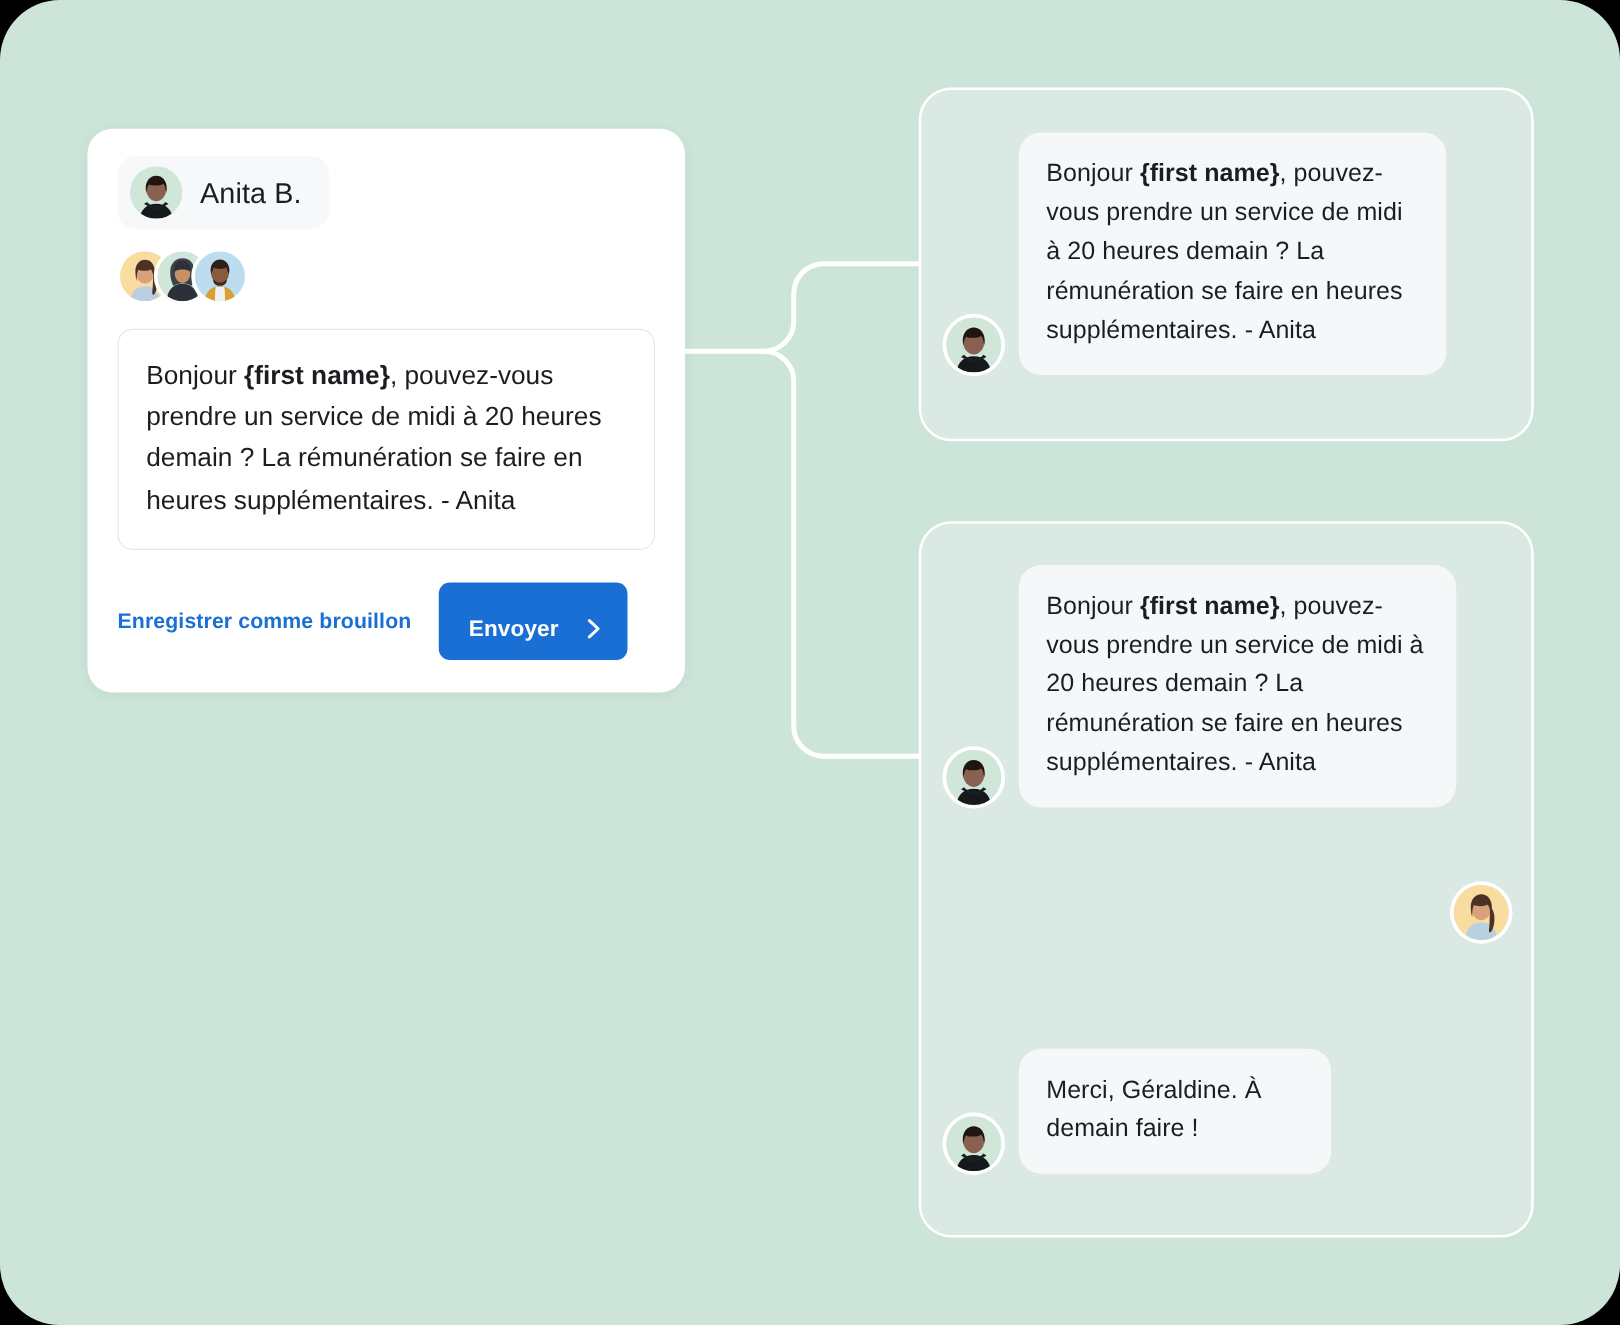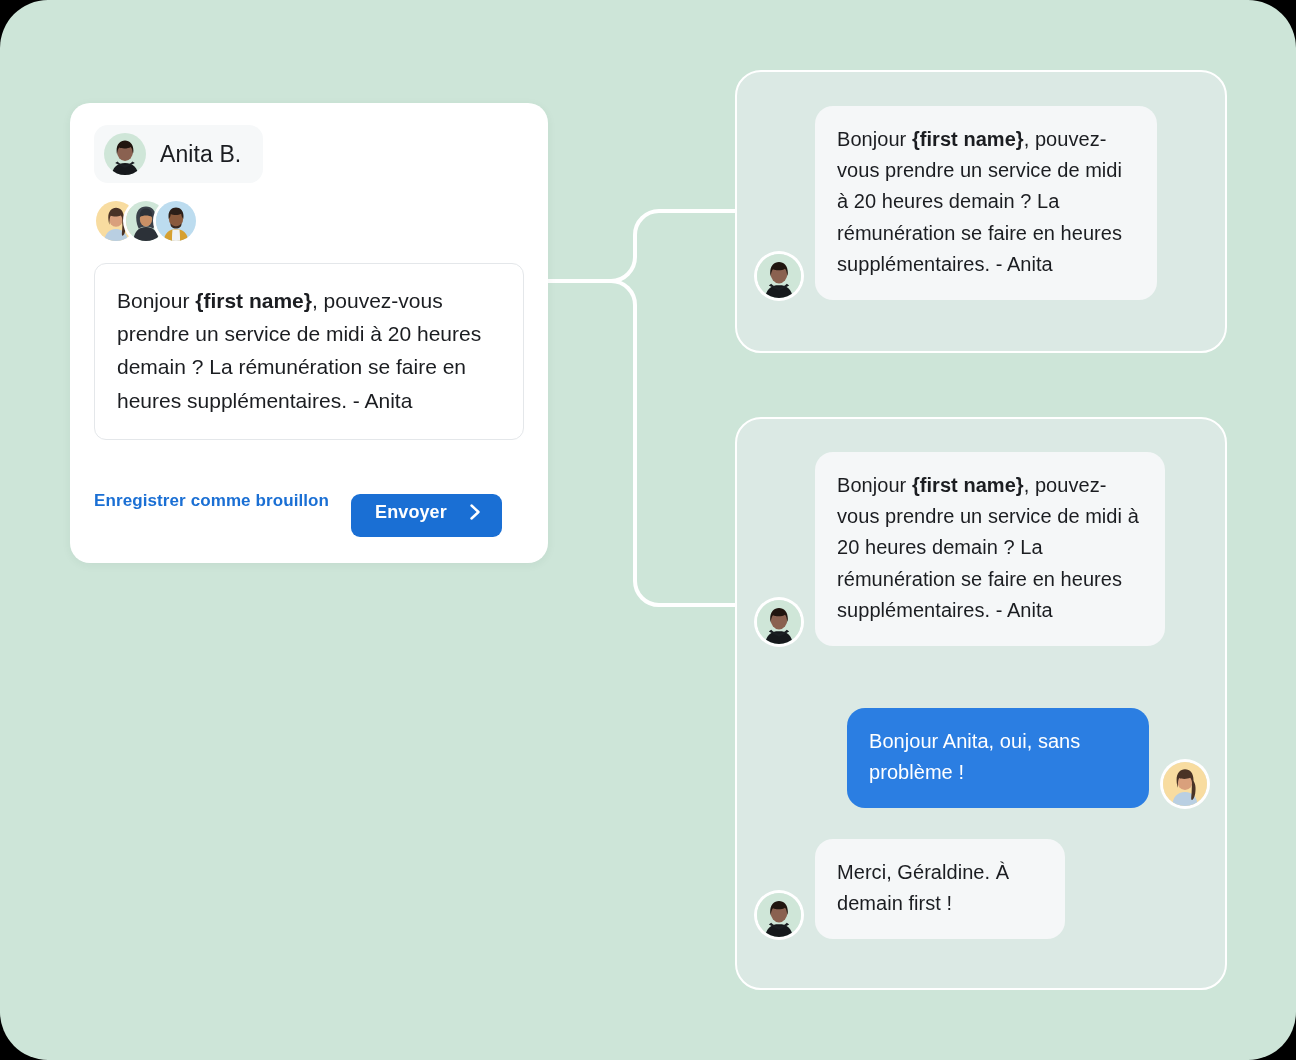--- a/index.html
+++ b/index.html
@@ -110,27 +110,26 @@
     letter-spacing: .1px;
   }
   .primary-button {
     display: inline-flex;
     align-items: center;
     gap: 22px;
     background: #1a6fd4;
     color: #ffffff;
     border: none;
     border-radius: 9px;
-    padding: 8px 20px 14px 24px;
+    padding: 27px 20px 14px 24px;
     font-family: inherit;
     font-size: 18px;
     font-weight: 700;
     cursor: pointer;
     letter-spacing: .1px;
-    margin-top: 28px;
   }
   .primary-button .chevron { display: inline-flex; }
 
   
   .conversation-panel {
     position: absolute;
     box-sizing: border-box;
     background: #dbe9e4;
     border: 2px solid #ffffff;
     border-radius: 26px;
@@ -292,32 +291,31 @@
       <div class="bubble-row outgoing" style="right:18px; top:289px;">
         <span class="avatar ring" style="width:44px;height:44px;margin-bottom:2px;">
           <svg viewBox="0 0 44 44">
             <rect width="44" height="44" fill="#f8dca0"></rect>
             <path d="M22 30c-7.7 0-12.6 5.5-12.6 14h25.2c0-8.5-4.9-14-12.6-14z" fill="#b9cfe2"></path>
             <ellipse cx="22" cy="18.5" rx="8" ry="9.6" fill="#d9a07c"></ellipse>
             <path d="M13.6 17.4c0-6.1 3.7-10.1 8.4-10.1 5 0 8.5 3.9 8.5 10.7 0 3.7-.6 6.5-1.4 8.3.5-5-.5-9.3-2-10.5-3 1.5-8.3 1.4-10.9.2-1.1 1.7-1.6 5.5-1.3 9.8-.8-1.9-1.3-5.2-1.3-8.4z" fill="#4a3326"></path>
             <path d="M29.5 18c2.8 2 3.7 7.8 2.7 13.4-.8 4.1-2.2 6.7-3.3 6.5-1.1-.3-.6-3-.3-7.2.3-4.3.1-9.8.9-12.7z" fill="#4a3326"></path>
           </svg>
         </span>
-        <div class="bubble outgoing" style="width:302px;">Bonjour Anita, oui, sans problème !</div>
       </div>
 
       <div class="bubble-row" style="left:20px; top:420px;">
         <span class="avatar ring" style="width:44px;height:44px;margin-bottom:2px;">
           <svg viewBox="0 0 44 44">
             <rect width="44" height="44" fill="#cfe6d8"></rect>
             <path d="M22 31c-8.4 0-13.6 5.8-13.6 13H35.6c0-7.2-5.2-13-13.6-13z" fill="#16191c"></path>
             <ellipse cx="22" cy="19.5" rx="8.4" ry="10" fill="#8a6150"></ellipse>
             <path d="M13.2 18.4c0-6.5 3.9-10.5 8.8-10.5s8.8 4 8.8 10.5c0 1.3-.2 2.5-.5 3.6-.3-3.3-1.1-6.3-2.4-7.3-1.9 1.7-8.7 2.2-11.9.6-1.3 1.3-2.1 4.2-2.3 7.4-.3-1.2-.5-2.6-.5-4.3z" fill="#20150f"></path>
             <path d="M14.2 29.8c2.1 2.3 4.8 3.6 7.8 3.6s5.7-1.3 7.8-3.6l2.4 1.7-10.2 5.2-10.2-5.2z" fill="#1b1f23"></path>
           </svg>
         </span>
-        <div class="bubble incoming" style="width:250px;">Merci, Géraldine. À demain first !</div>
+        <div class="bubble incoming" style="width:250px;">Merci, Géraldine. À demain faire !</div>
       </div>
 
     </div>
   </div>
 
 </div>
 
 </body></html>

